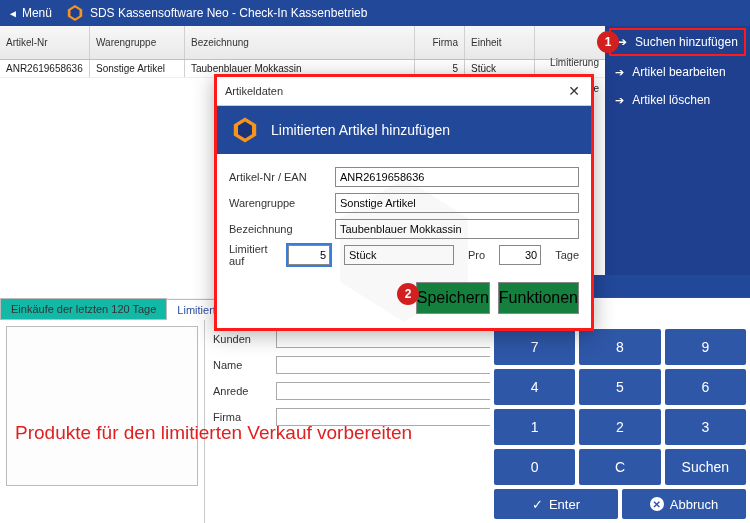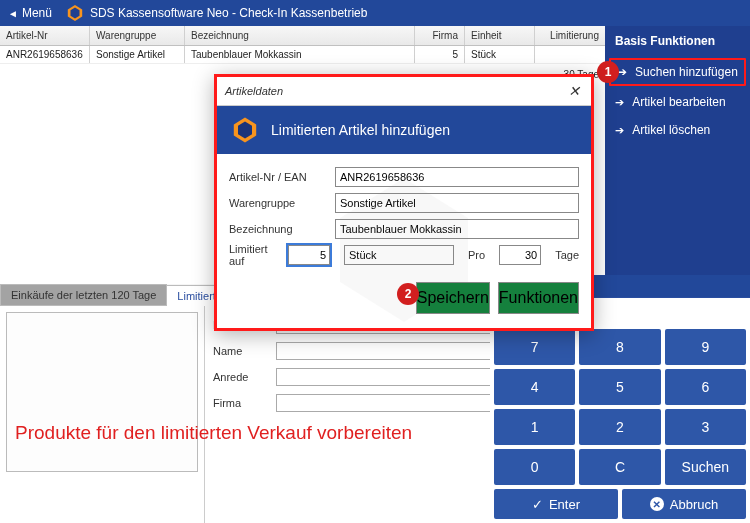--- a/index.html
+++ b/index.html
@@ -12,35 +12,35 @@
   .menu-arrow { font-size: 10px; }
   .logo-s { width: 18px; height: 18px; margin: 0 6px; }
   .title-text { font-size: 12px; }
 
   
   .main { display: flex; height: calc(100% - 26px); }
   .left { flex: 1; position: relative; }
   .right { width: 145px; background: #1f3f8f; color: #fff; display: flex; flex-direction: column; }
 
   
-  .grid-head { display: flex; background: linear-gradient(#f7f7f7, #e9e9e9); font-size: 10px; color: #333; border-bottom: 1px solid #c0c0c0; height: 20px; align-items: flex-end; }
+  .grid-head { display: flex; background: linear-gradient(#f7f7f7, #e9e9e9); font-size: 10px; color: #333; border-bottom: 1px solid #c0c0c0; height: 34px; align-items: center; }
   .grid-row { display: flex; font-size: 10px; color: #222; height: 18px; align-items: center; border-bottom: 1px solid #eee; }
   .col { padding: 0 6px; border-right: 1px solid #d0d0d0; height: 100%; display: flex; align-items: center; overflow: hidden; white-space: nowrap; }
   .c-artnr { width: 90px; }
   .c-wgrp  { width: 95px; }
   .c-bez   { width: 190px; flex: 1; }
   .c-menge { width: 50px; justify-content: flex-end; }
   .c-einh  { width: 70px; }
   .c-lim   { width: 70px; justify-content: flex-end; border-right: none; margin-top: 40px; }
 
   .grid-body { height: 220px; background: #fff; }
 
   
   .tabs { display: flex; border-bottom: 1px solid #bbb; font-size: 11px; height: 22px; align-items: flex-end; background: #f5f5f5; }
-  .tab { padding: 4px 10px; border: 1px solid #bbb; border-bottom: none; background: #a3a3a3; margin-right: -1px; color: #333; cursor: pointer; }
+  .tab { padding: 4px 10px; border: 1px solid #bbb; border-bottom: none; background: #14b8a6; margin-right: -1px; color: #333; cursor: pointer; }
   .tab.active { background: #fff; color: #2a4ea0; position: relative; top: 1px; }
 
   .lower { display: flex; height: calc(100% - 18px - 18px - 220px - 22px); }
   .thumb-col { width: 205px; border-right: 1px solid #ccc; padding: 6px; }
   .thumb { width: 100%; height: 160px; border: 1px solid #bbb; background: #fdfdfd; }
   .form-col { flex: 1; padding: 6px 8px; font-size: 11px; color: #333; }
   .frow { display: flex; align-items: center; height: 26px; gap: 8px; }
   .flabel { width: 55px; }
   .finput { flex: 1; height: 18px; border: 1px solid #aaa; background: #fff; padding: 0 3px; font-size: 11px; }
 
@@ -58,21 +58,21 @@
   .kp-tabbar { height: 22px; background: #22489a; color: #fff; font-size: 11px; display: flex; align-items: center; padding-left: 10px; }
   .kp-input { height: 28px; background: #fff; border-top: 1px solid #2a4ea0; }
   .keypad { display: grid; grid-template-columns: repeat(3, 1fr); gap: 4px; padding: 4px; background: #fff; }
   .key { height: 36px; background: #2e57a8; color: #fff; display: flex; align-items: center; justify-content: center; font-size: 14px; border-radius: 2px; cursor: pointer; }
   .kp-footer { display: grid; grid-template-columns: 1fr 1fr; gap: 4px; padding: 0 4px 4px 4px; background: #fff; }
   .kp-btn { height: 30px; background: #2e57a8; color: #fff; display: flex; align-items: center; justify-content: center; gap: 6px; font-size: 13px; border-radius: 2px; cursor: pointer; }
   .kp-icon-cancel { width: 14px; height: 14px; border-radius: 50%; background: #fff; color: #2e57a8; display: flex; align-items: center; justify-content: center; font-size: 10px; font-weight: bold; }
 
   
   .dialog-border { position: absolute; left: 214px; top: 74px; width: 380px; border: 3px solid #ff1a1a; background: #fff; box-shadow: 0 4px 20px rgba(0,0,0,.3); z-index: 50; }
-  .dlg-titlebar { display: flex; align-items: center; justify-content: space-between; padding: 5px 8px; font-size: 11px; color: #333; border-bottom: 1px solid #ccc; font-style: italic; }
+  .dlg-titlebar { display: flex; align-items: center; justify-content: space-between; padding: 5px 8px; font-size: 11px; color: #333; border-bottom: 1px solid #ccc; }
   .dlg-close { width: 18px; height: 18px; display: flex; align-items: center; justify-content: center; cursor: pointer; font-size: 14px; }
   .dlg-header { background: #22489a; color: #fff; display: flex; align-items: center; gap: 12px; padding: 10px 14px; font-size: 14px; }
   .dlg-body { padding: 10px 12px 14px 12px; font-size: 11px; color: #333; position: relative; }
   .drow { display: flex; align-items: center; height: 26px; gap: 14px; }
   .dlabel { width: 92px; }
   .dinput { flex: 1; height: 20px; border: 1px solid #888; padding: 0 4px; background: #fff; font-size: 11px; }
   .small-in { width: 42px; height: 20px; border: 1px solid #888; text-align: right; padding-right: 3px; font-size: 11px; }
   .unit-in { width: 110px; height: 20px; border: 1px solid #888; padding: 0 4px; font-size: 11px; }
   .hl-in { outline: 2px solid #3c7bd9; }
   .dlg-btns { display: flex; justify-content: flex-end; gap: 8px; margin-top: 14px; align-items: center; position: relative; }
@@ -143,21 +143,20 @@
           </div>
           <div class="frow">
             <div class="flabel">Firma</div>
             <input class="finput" style="">
           </div>
         </div>
       </div>
     </div>
 
     <div class="right">
-      <div class="side-head">Basis Funktionen</div>
       <div class="side-highlight">
         <div class="badge">1</div>
         <span class="arr">➔</span>
         <span>Suchen hinzufügen</span>
       </div>
       <div class="side-item">
         <span class="arr">➔</span>
         <span>Artikel bearbeiten</span>
       </div>
       <div class="side-item">

